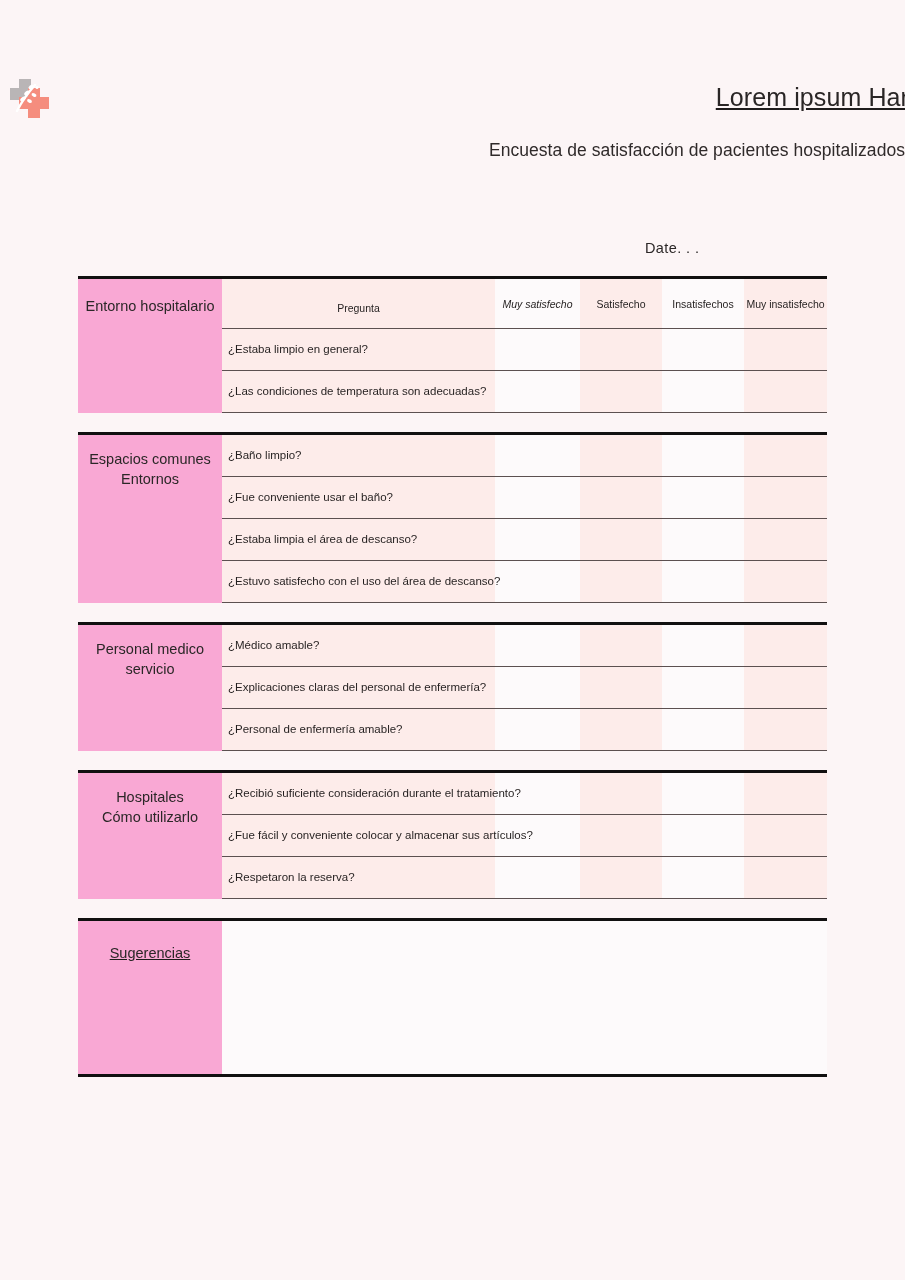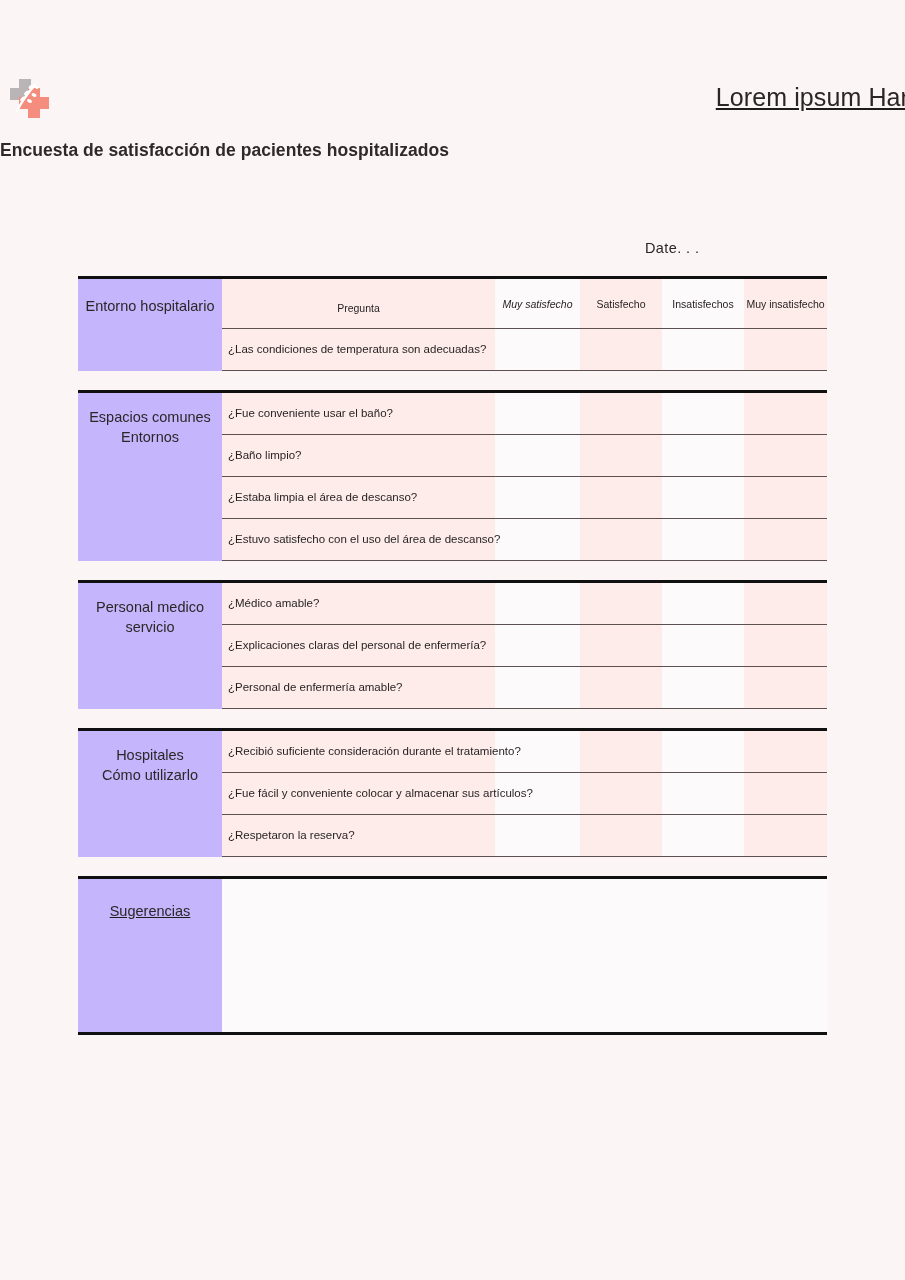--- a/index.html
+++ b/index.html
@@ -49,23 +49,23 @@
     color: #2a2626;
     line-height: 1;
     white-space: nowrap;
   }
 
   .doc-subtitle {
     position: absolute;
     left: 0;
     top: 140px;
     width: 905px;
-    text-align: left;
+    text-align: right;
     font-size: 17.5px;
-    font-weight: 700;
+    font-weight: 400;
     color: #2f2a2a;
     letter-spacing: 0.05px;
   }
 
   .date-line {
     position: absolute;
     left: 645px;
     top: 240px;
     font-size: 14.5px;
     color: #2b2727;
@@ -95,21 +95,21 @@
 
   .sec-label {
     width: 144px;
     flex: 0 0 144px;
     box-sizing: border-box;
     padding-top: 14px;
     text-align: center;
     font-size: 14.5px;
     line-height: 1.38;
     color: #2b2727;
-    background: #c4b5fd;
+    background: #f9a8d4;
   }
   .sec-label.header-label {
     padding-top: 17px;
   }
   .sec-label.sugerencias-label {
     padding-top: 22px;
   }
 
   .sec-rows {
     flex: 1 1 auto;
@@ -248,20 +248,27 @@
 
         <div class="head-row">
           <div class="h-cell h-q">Pregunta</div>
           <div class="h-cell h-a">Muy satisfecho</div>
           <div class="h-cell h-b">Satisfecho</div>
           <div class="h-cell h-c">Insatisfechos</div>
           <div class="h-cell h-d">Muy insatisfecho</div>
         </div>
 
         <div class="row">
+          <div class="q-cell">¿Estaba limpio en general?</div>
+          <div class="opt-cell opt-a"></div>
+          <div class="opt-cell opt-b"></div>
+          <div class="opt-cell opt-c"></div>
+          <div class="opt-cell opt-d"></div>
+        </div>
+        <div class="row">
           <div class="q-cell">¿Las condiciones de temperatura son adecuadas?</div>
           <div class="opt-cell opt-a"></div>
           <div class="opt-cell opt-b"></div>
           <div class="opt-cell opt-c"></div>
           <div class="opt-cell opt-d"></div>
         </div>
       </div>
     </div>
 
     <div class="section-gap"></div>
@@ -274,28 +281,28 @@
       </div>
       <div class="sec-rows">
         <div class="stripes">
           <div class="st-q"></div>
           <div class="st-a"></div>
           <div class="st-b"></div>
           <div class="st-c"></div>
           <div class="st-d"></div>
         </div>
         <div class="row">
+          <div class="q-cell">¿Baño limpio?</div>
+          <div class="opt-cell opt-a"></div>
+          <div class="opt-cell opt-b"></div>
+          <div class="opt-cell opt-c"></div>
+          <div class="opt-cell opt-d"></div>
+        </div>
+        <div class="row">
           <div class="q-cell">¿Fue conveniente usar el baño?</div>
-          <div class="opt-cell opt-a"></div>
-          <div class="opt-cell opt-b"></div>
-          <div class="opt-cell opt-c"></div>
-          <div class="opt-cell opt-d"></div>
-        </div>
-        <div class="row">
-          <div class="q-cell">¿Baño limpio?</div>
           <div class="opt-cell opt-a"></div>
           <div class="opt-cell opt-b"></div>
           <div class="opt-cell opt-c"></div>
           <div class="opt-cell opt-d"></div>
         </div>
         <div class="row">
           <div class="q-cell">¿Estaba limpia el área de descanso?</div>
           <div class="opt-cell opt-a"></div>
           <div class="opt-cell opt-b"></div>
           <div class="opt-cell opt-c"></div>

